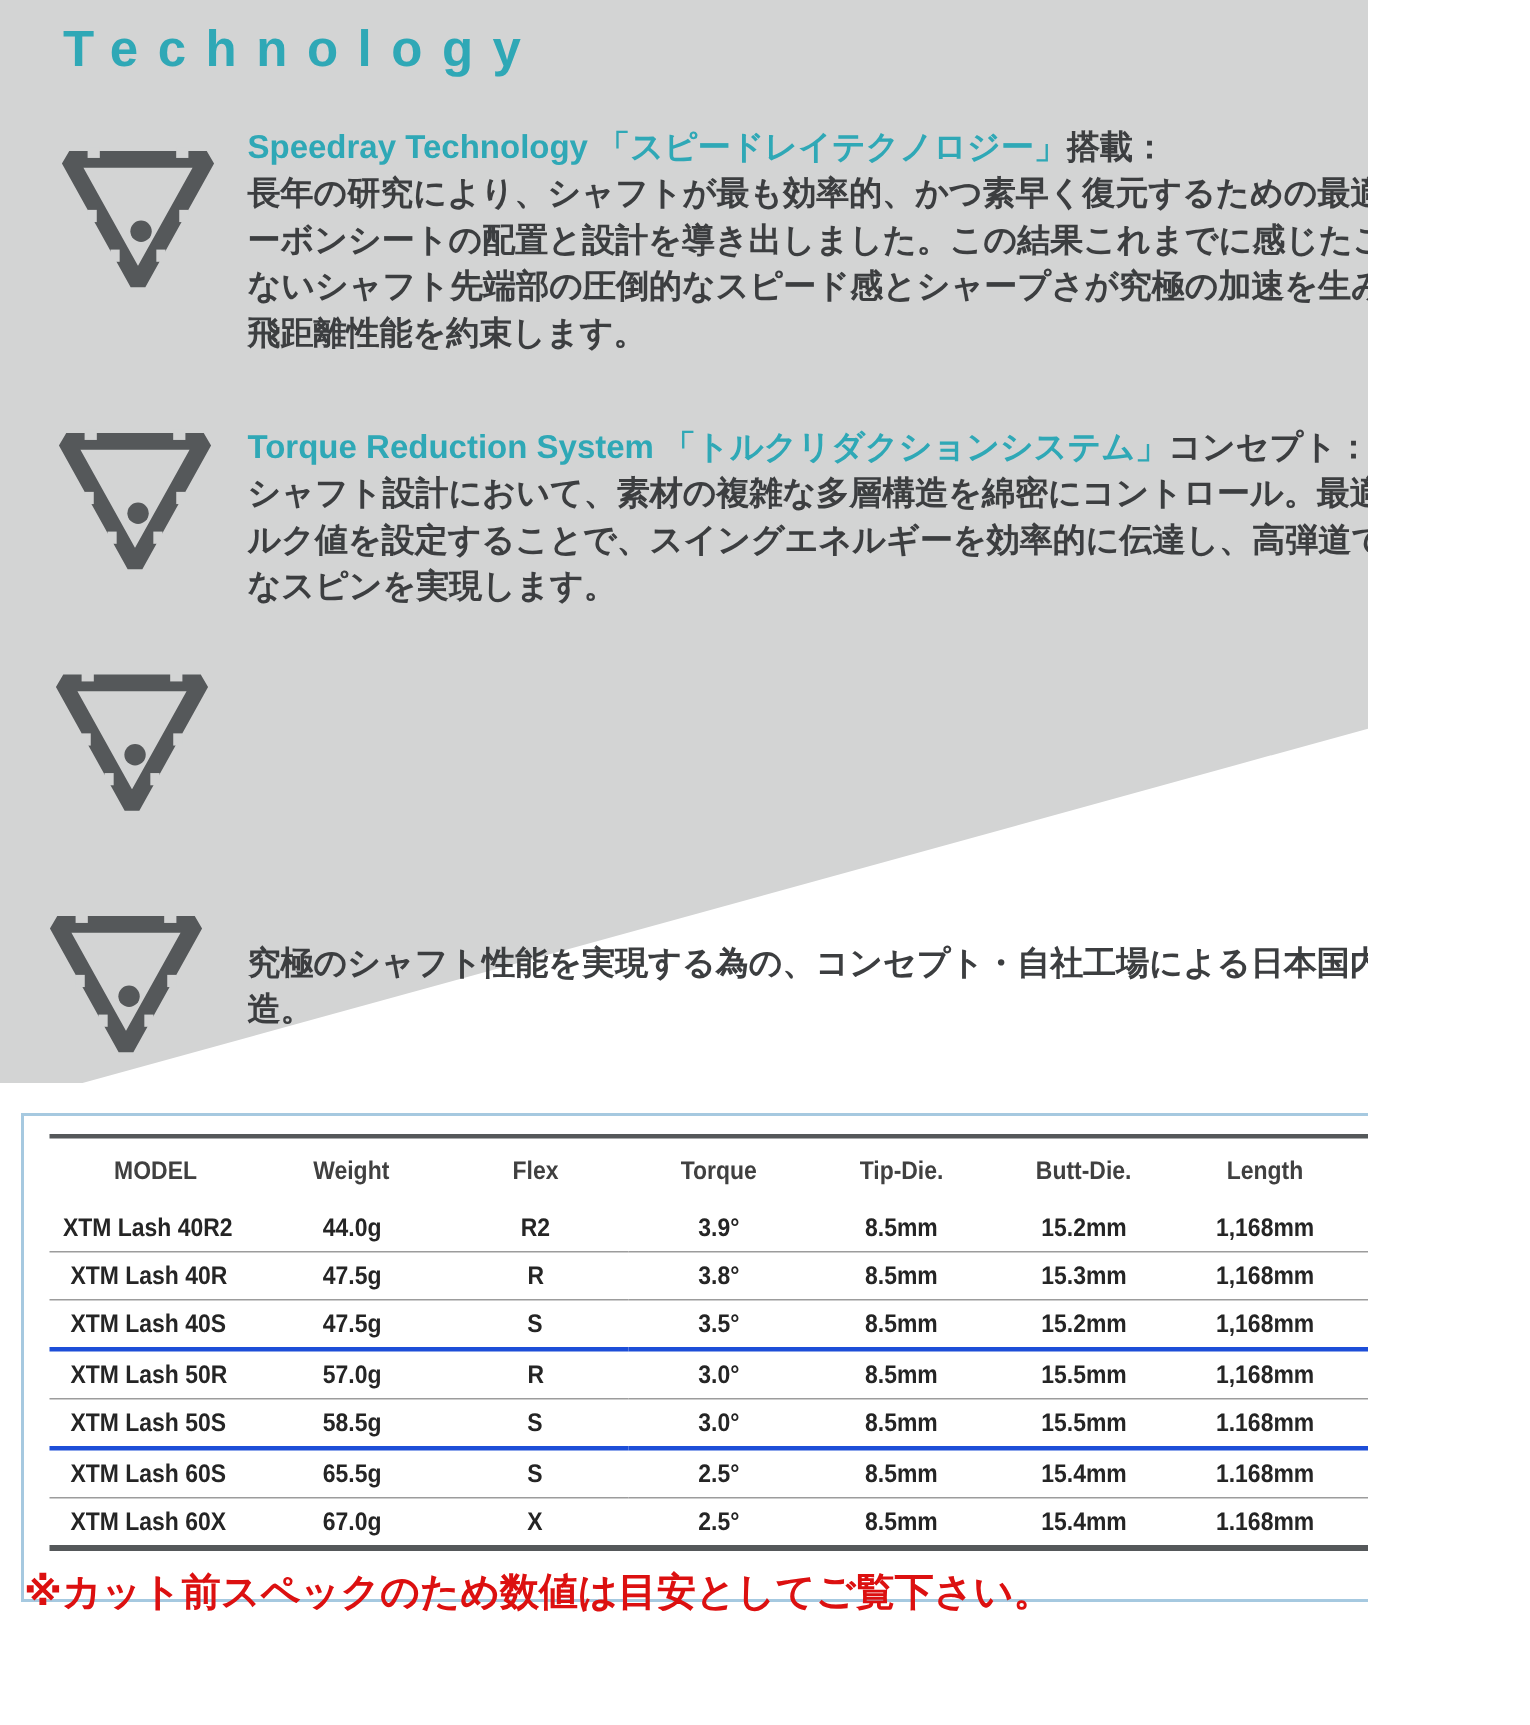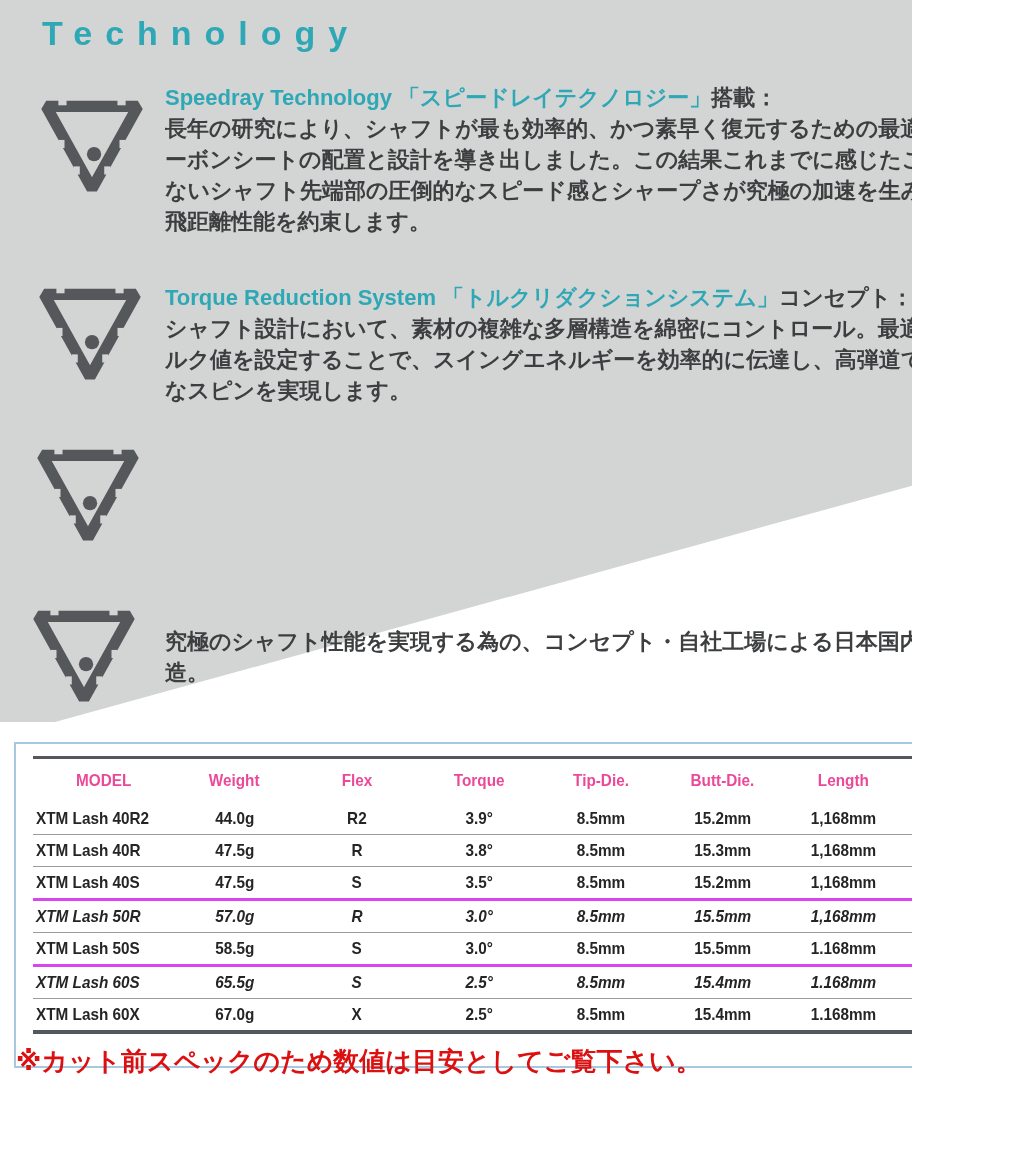--- a/index.html
+++ b/index.html
@@ -20,27 +20,27 @@
     color:#3c3e40;font-weight:600;}
   .para .lead-teal{color:#2fa8b6;font-weight:bold;}
   .para .lead-dark{color:#3c3e40;font-weight:bold;}
 
   
   .spec-box{position:absolute;left:14px;top:742px;width:992px;height:326px;
     background:#ffffff;border:2px solid #a6c9e0;box-sizing:border-box;padding:12px 17px 0 17px;}
   .rule-dark{height:3px;background:#55585a;}
   .rule-dark.bottom{height:4px;}
   table.spec{width:100%;border-collapse:collapse;table-layout:fixed;}
-  table.spec th{height:44px;font-size:17px;font-weight:bold;color:#ec4899;
+  table.spec th{height:44px;font-size:17px;font-weight:bold;color:#404040;
     text-align:center;vertical-align:middle;padding:0;}
   table.spec td{height:31px;font-size:17px;font-weight:bold;color:#252525;
     text-align:center;vertical-align:middle;padding:0;border-top:1px solid #9c9c9c;}
   table.spec tbody tr:first-child td{border-top:none;}
-  table.spec tbody tr.group-start td{border-top:3px solid #d946ef;font-style:italic;}
-  table.spec td.model{text-align:left;padding-left:3px;}
+  table.spec tbody tr.group-start td{border-top:3px solid #1d4ed8;}
+  table.spec td.model{text-align:center;padding-left:3px;}
   .cnd{display:inline-block;transform:scaleX(.9);transform-origin:center;white-space:nowrap;}
   td.model .cnd{transform-origin:left;}
   col.c-model{width:14.8%;} col.c-weight{width:12.6%;} col.c-flex{width:13.1%;}
   col.c-torque{width:12.6%;} col.c-tip{width:12.8%;} col.c-butt{width:12.8%;}
   col.c-length{width:12.4%;} col.c-kp{width:8.9%;}
 
   .footnote{position:absolute;left:16px;top:1044px;font-size:26px;font-weight:bold;color:#dc1010;}
 </style>
 </head>
 <body>

